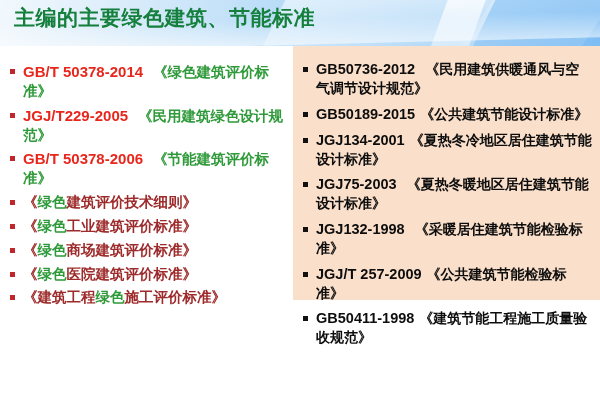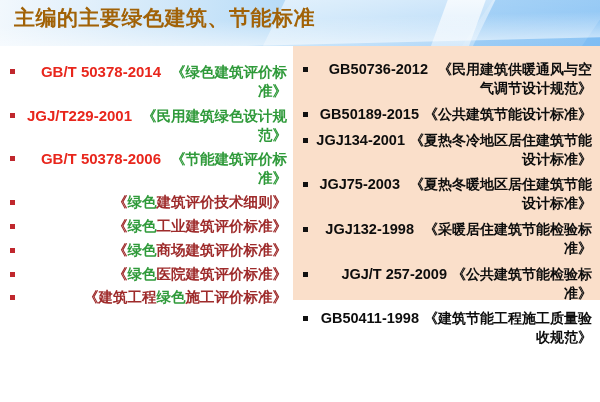--- a/index.html
+++ b/index.html
@@ -59,21 +59,21 @@
     transform: skewY(-1.4deg);
     background: linear-gradient(180deg, rgba(255,255,255,0.0), rgba(255,255,255,0.55));
   }
 
   #slide-title {
     position: absolute;
     left: 14px;
     top: 4px;
     font-size: 21px;
     font-weight: bold;
-    color: #a16207;
+    color: #15803d;
     letter-spacing: 0.5px;
     white-space: nowrap;
     z-index: 3;
     font-family: "DejaVu Sans", "Liberation Sans", sans-serif;
   }
 
   
   #slide-body {
     position: absolute;
     left: 0; top: 46px;
@@ -100,21 +100,20 @@
     background: #fadfca;
     padding: 14px 8px 0 8px;
     box-sizing: border-box;
   }
 
   
   ul.std-list {
     list-style: none;
     margin: 0;
     padding: 0;
-    text-align: right;
   }
   li.std-item {
     position: relative;
     padding-left: 15px;
     margin-bottom: 6px;
     line-height: 1.30;
   }
   li.std-item .bullet {
     position: absolute;
     left: 2px;
@@ -185,21 +184,21 @@
   <div id="left-column">
     <ul class="std-list">
 
       <li class="std-item">
         <span class="bullet"></span>
         <span class="code-red">GB/T 50378-2014</span><span class="sp"></span><span class="sp"></span><span class="name-green">《绿色建筑评价标准》</span>
       </li>
 
       <li class="std-item">
         <span class="bullet"></span>
-        <span class="code-red">JGJ/T229-2001</span><span class="sp"></span><span class="sp"></span><span class="name-green">《民用建筑绿色设计规范》</span>
+        <span class="code-red">JGJ/T229-2005</span><span class="sp"></span><span class="sp"></span><span class="name-green">《民用建筑绿色设计规范》</span>
       </li>
 
       <li class="std-item">
         <span class="bullet"></span>
         <span class="code-red">GB/T 50378-2006</span><span class="sp"></span><span class="sp"></span><span class="name-green">《节能建筑评价标准》</span>
       </li>
 
       <li class="std-item">
         <span class="bullet"></span>
         <span class="name-maroon">《<span class="g">绿色</span>建筑评价技术细则》</span>

